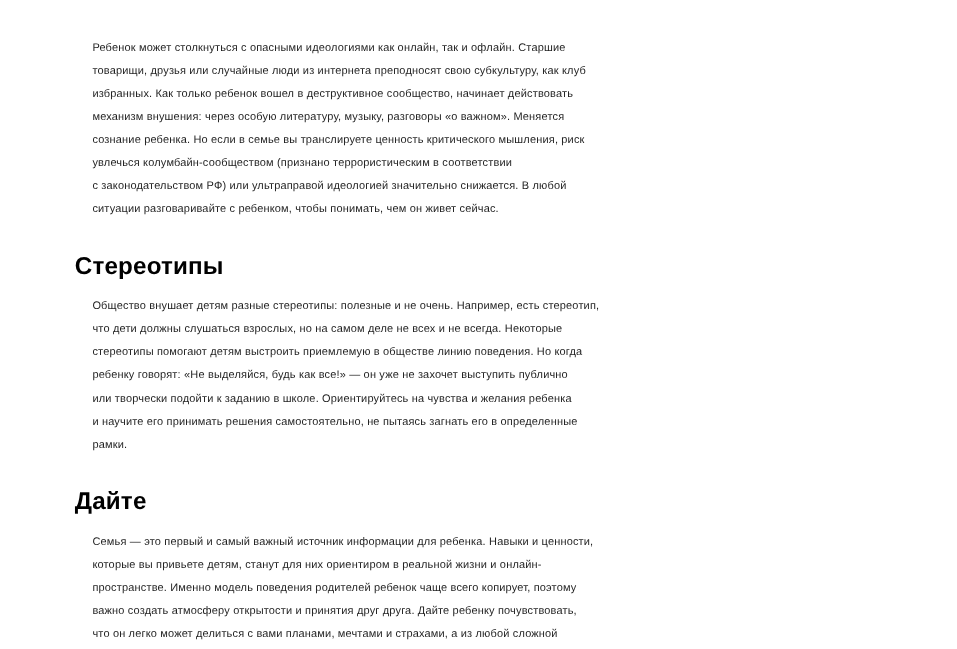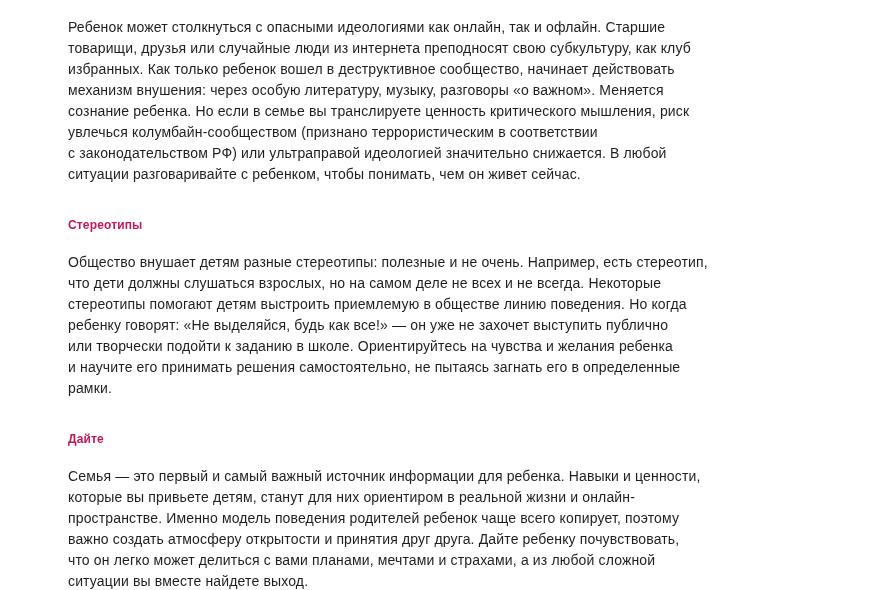--- a/index.html
+++ b/index.html
@@ -13,35 +13,35 @@
     font-family: "Liberation Sans", "DejaVu Sans", sans-serif;
     color: #1e1e1e;
     overflow: hidden;
   }
   .article {
     box-sizing: border-box;
     width: 870px;
     padding: 17px 40px 0 68px;
   }
   .body-text {
-    margin: 0;
-    font-size: 14px;
+    margin: 16px;
+    font-size: 10px;
     line-height: 21px;
     font-weight: 400;
     letter-spacing: 0.15px;
     white-space: pre-line;
     color: #1e1e1e;
   }
   .section-heading {
     margin: 30px 0 16px 0;
-    font-size: 12px;
+    font-size: 22px;
     line-height: 21px;
     font-weight: 700;
     letter-spacing: 0.15px;
-    color: #be185d;
+    color: #000000;
   }
 </style>
 </head>
 <body>
 
 <main class="article">
 
   <p class="body-text">Ребенок может столкнуться с опасными идеологиями как онлайн, так и офлайн. Старшие
 товарищи, друзья или случайные люди из интернета преподносят свою субкультуру, как клуб
 избранных. Как только ребенок вошел в деструктивное сообщество, начинает действовать

